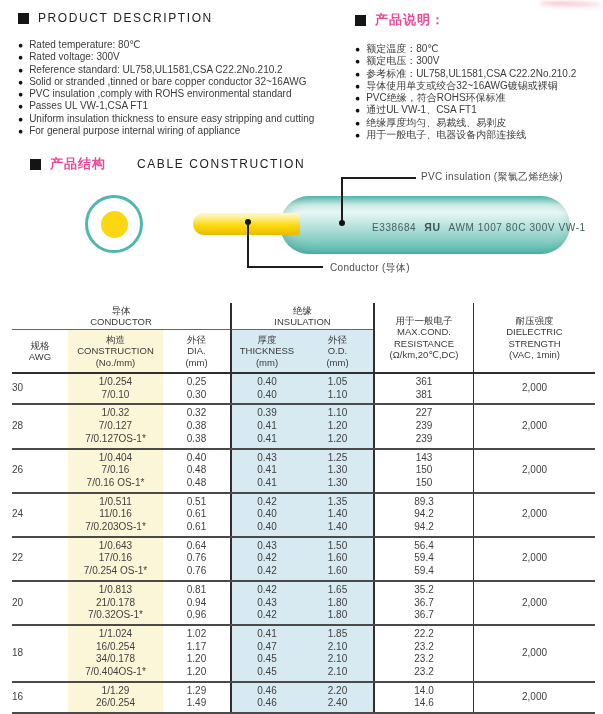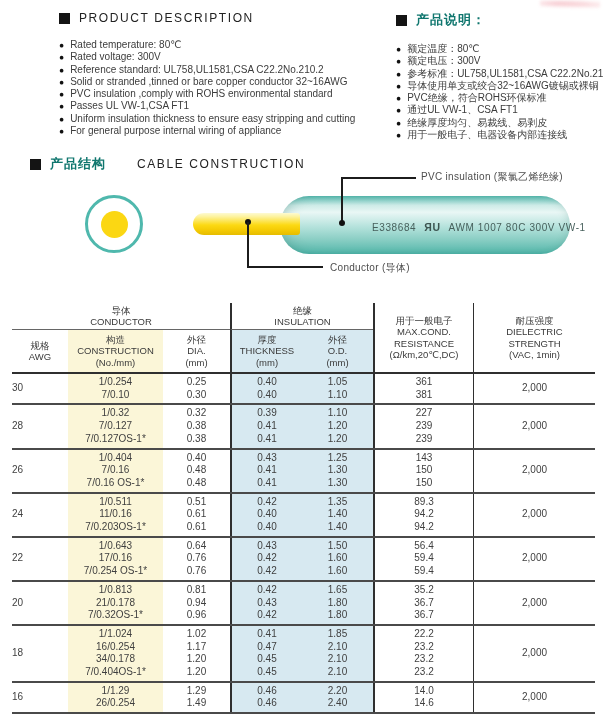--- a/index.html
+++ b/index.html
@@ -15,24 +15,24 @@
   html,body{width:603px;height:714px;}
   body{
     position:relative;overflow:hidden;background:#fff;
     font-family:"Liberation Sans","DejaVu Sans",sans-serif;
     color:var(--ink);
   }
   
   .sec-head{display:flex;align-items:center;gap:9px;}
   .sq{width:11px;height:11px;background:#141414;flex:0 0 auto;}
   .sec-title{font-size:12px;letter-spacing:1.6px;color:#222;}
-  .sec-title-cn{font-size:13px;font-weight:bold;color:#0f766e;letter-spacing:1px;}
+  .sec-title-cn{font-size:13px;font-weight:bold;color:#ec4899;letter-spacing:1px;}
   .sec-title-sub{font-size:12px;letter-spacing:1.6px;color:#222;margin-left:22px;text-align:right;}
   
-  .desc{position:absolute;top:11px;margin-left:41px;}
+  .desc{position:absolute;top:11px;}
   #desc-en{left:18px;width:325px;}
   #desc-cn{left:355px;width:245px;}
   .desc ul{list-style:none;margin-top:14px;}
   .desc li{display:flex;gap:6px;font-size:10px;line-height:12.3px;color:var(--ink);white-space:nowrap;}
   .dot{font-size:8.5px;line-height:12.3px;color:#111;}
   
   #construction-head{position:absolute;left:30px;top:155px;}
   .diagram-el{position:absolute;}
   #cross-section{left:85px;top:195px;width:58px;height:58px;border-radius:50%;
     border:3px solid var(--teal);background:#fff;display:flex;align-items:center;justify-content:center;}

